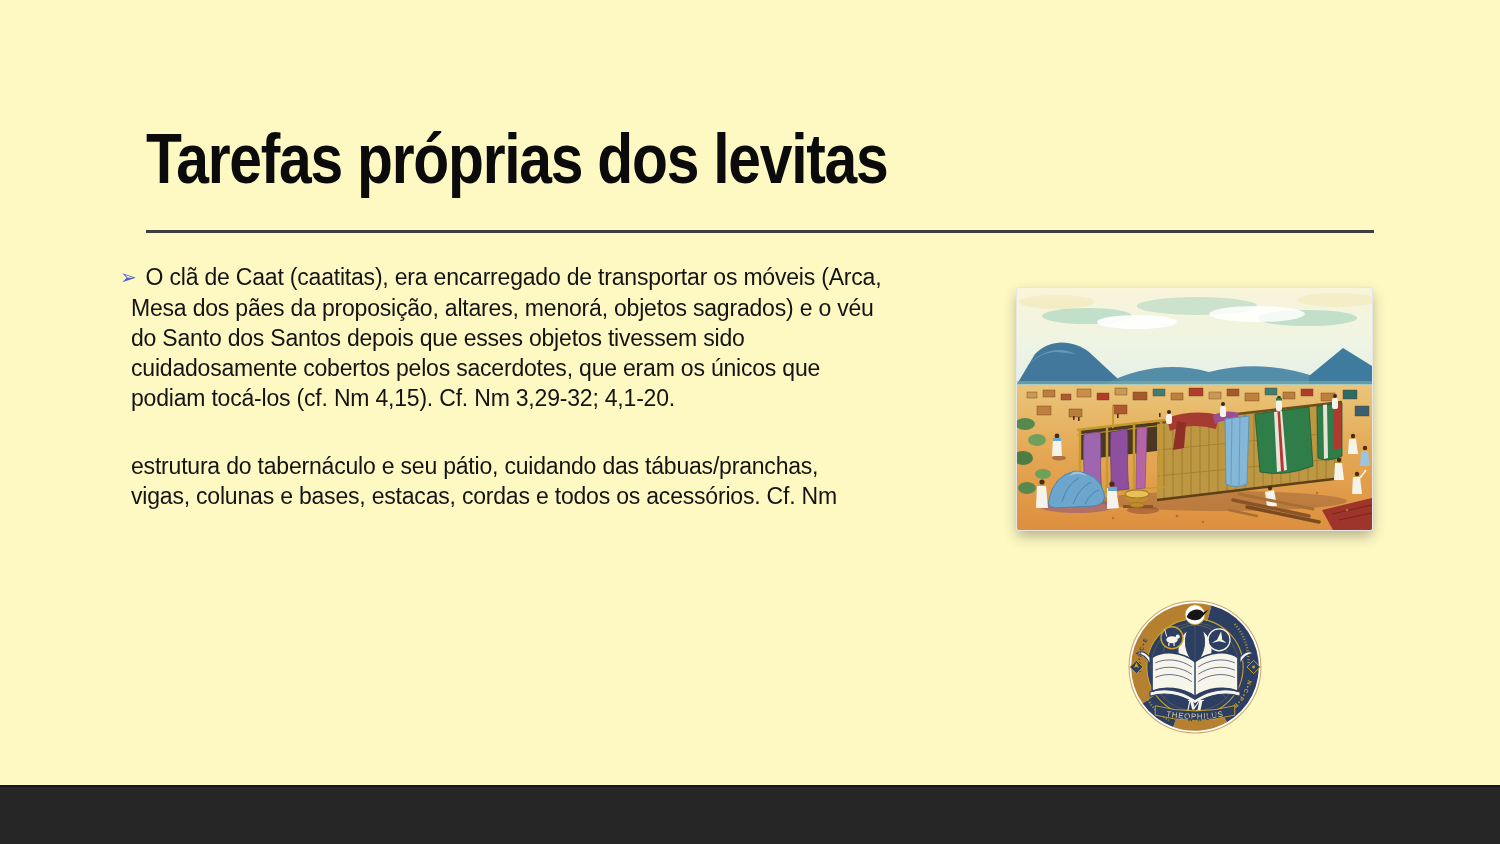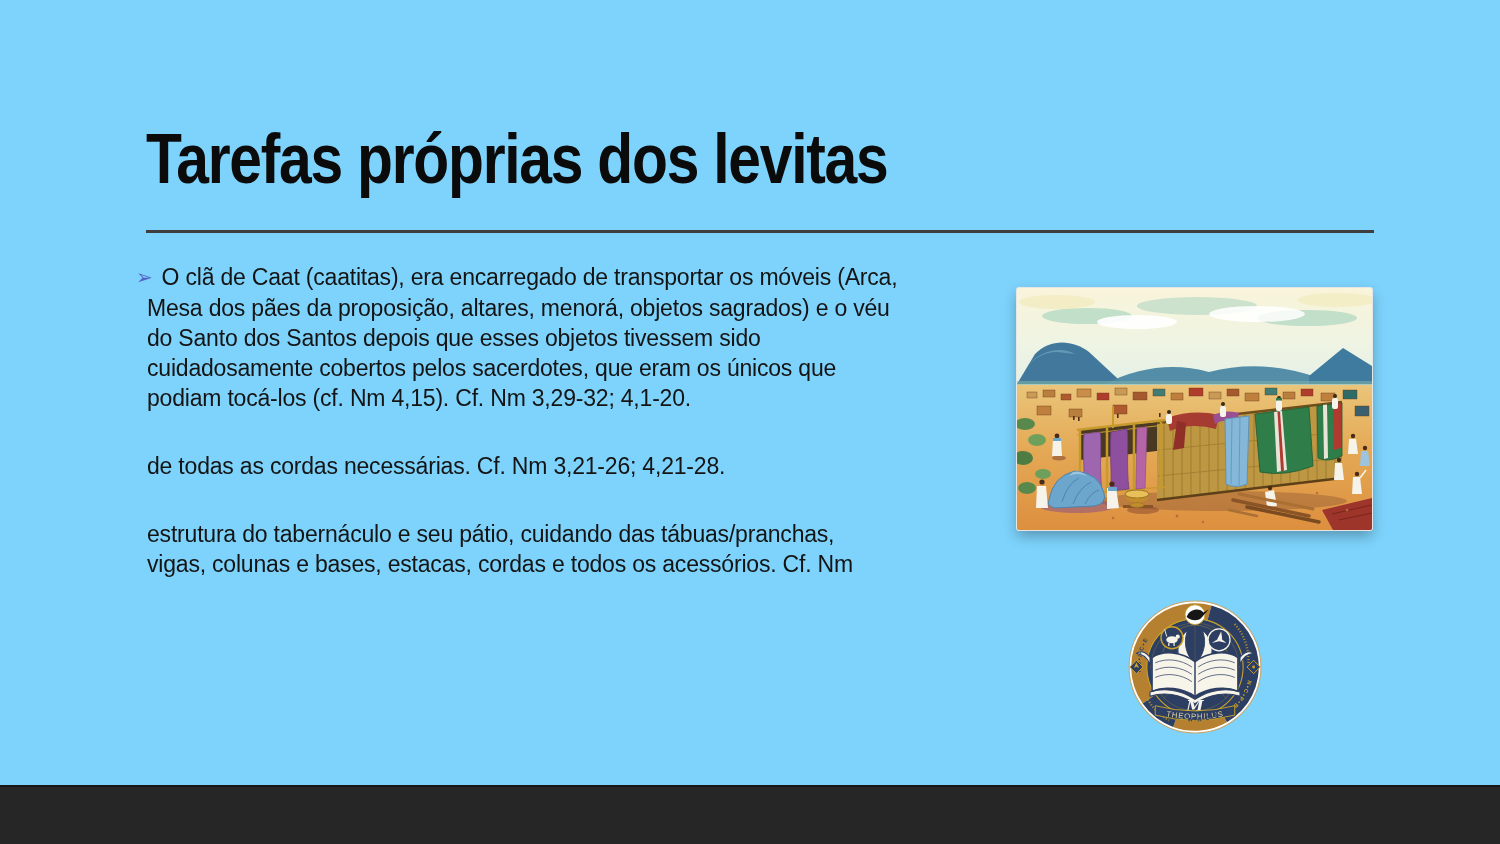--- a/index.html
+++ b/index.html
@@ -1,30 +1,30 @@
 <!DOCTYPE html>
 <html><head>
 <meta charset="utf-8">
 <style>
   html,body { margin:0; padding:0; background:#ffffff; }
   .slide {
-    position:relative; width:1500px; height:844px; background:#7dd3fc;
+    position:relative; width:1500px; height:844px; background:#fef9c3;
     overflow:hidden; font-family:"Liberation Sans", sans-serif; color:#141414;
   }
   .title {
     position:absolute; left:146px; top:124px;
     font-size:70px; font-weight:bold; letter-spacing:-1.5px; color:#0b0b0b;
     white-space:nowrap; line-height:1;
     transform:scaleX(0.84); transform-origin:left center;
   }
   .divider {
     position:absolute; left:146px; top:230px; width:1228px; height:3px;
     background:#3e3e3e;
   }
-  .bullets { position:absolute; left:136px; top:262px; width:880px; }
+  .bullets { position:absolute; left:120px; top:262px; width:880px; }
   .bullet { margin:0 0 38px 0; font-size:23px; line-height:30px; letter-spacing:-0.2px; }
   .line { white-space:nowrap; }
   .line.cont { padding-left:11px; }
   .arrow {
     font-family:"DejaVu Sans", sans-serif;
     color:#5661c6; font-size:20px; margin-right:9px; position:relative; top:-1px;
   }
   .illustration {
     position:absolute; left:1017px; top:288px; width:355px; height:242px;
     border-radius:2px; overflow:hidden;
@@ -48,21 +48,20 @@
 
   <div class="bullets">
     <div class="bullet">
       <div class="line"><span class="arrow">➢</span><span>O clã de Caat (caatitas), era encarregado de transportar os móveis (Arca,</span></div>
       <div class="line cont">Mesa dos pães da proposição, altares, menorá, objetos sagrados) e o véu</div>
       <div class="line cont">do Santo dos Santos depois que esses objetos tivessem sido</div>
       <div class="line cont">cuidadosamente cobertos pelos sacerdotes, que eram os únicos que</div>
       <div class="line cont">podiam tocá-los (cf. Nm 4,15). Cf. Nm 3,29-32; 4,1-20.</div>
     </div>
     <div class="bullet">
-      <div class="line cont">de todas as cordas necessárias. Cf. Nm 3,21-26; 4,21-28.</div>
     </div>
     <div class="bullet">
       <div class="line cont">estrutura do tabernáculo e seu pátio, cuidando das tábuas/pranchas,</div>
       <div class="line cont">vigas, colunas e bases, estacas, cordas e todos os acessórios. Cf. Nm</div>
     </div>
   </div>
 
   <div class="illustration">
     <svg width="355" height="242" viewBox="0 0 355 242" xmlns="http://www.w3.org/2000/svg">
       <defs>

